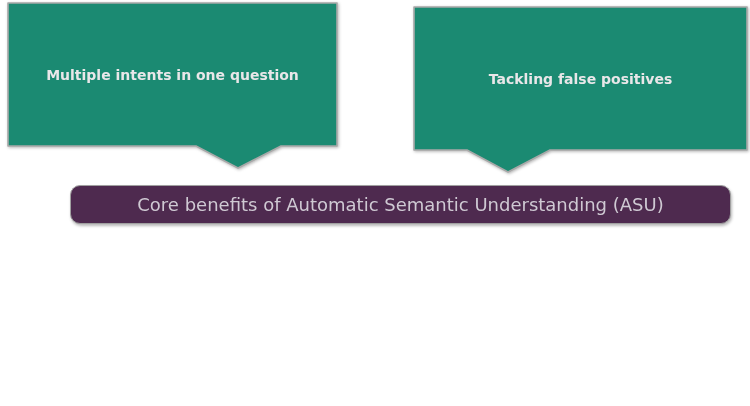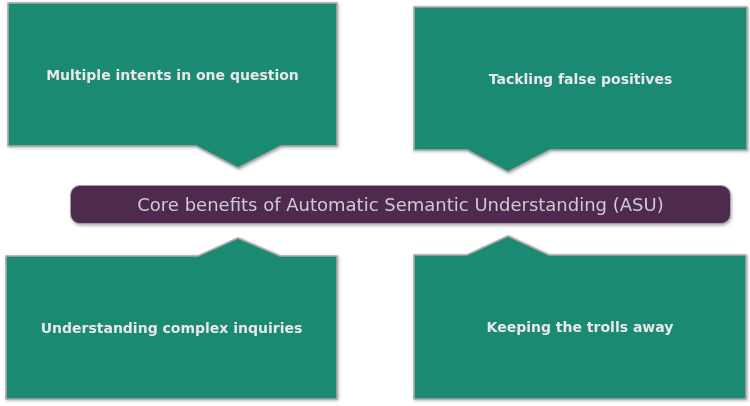--- a/index.html
+++ b/index.html
@@ -95,27 +95,15 @@
 
   <div class="callout" id="co-tr">
     <svg width="333" height="165" viewBox="0 0 333 165" aria-hidden="true">
       <polygon points="0,0 333,0 333,143 136,143 94,165 53,143 0,143"></polygon>
     </svg>
     <div class="label">Tackling false positives</div>
   </div>
 
   <div class="center-banner">Core benefits of Automatic Semantic Understanding (ASU)</div>
 
-  <div class="callout" id="co-bl">
-    <svg width="331" height="161" viewBox="0 0 331 161" aria-hidden="true">
-      <polygon points="0,18 192,18 232,0 274,18 331,18 331,161 0,161"></polygon>
-    </svg>
-    <div class="label">Understanding complex inquiries</div>
-  </div>
 
-  <div class="callout" id="co-br">
-    <svg width="332" height="163" viewBox="0 0 332 163" aria-hidden="true">
-      <polygon points="0,19 53,19 94,0 135,19 332,19 332,163 0,163"></polygon>
-    </svg>
-    <div class="label">Keeping the trolls away</div>
-  </div>
 
 </div>
 
 </body></html>

